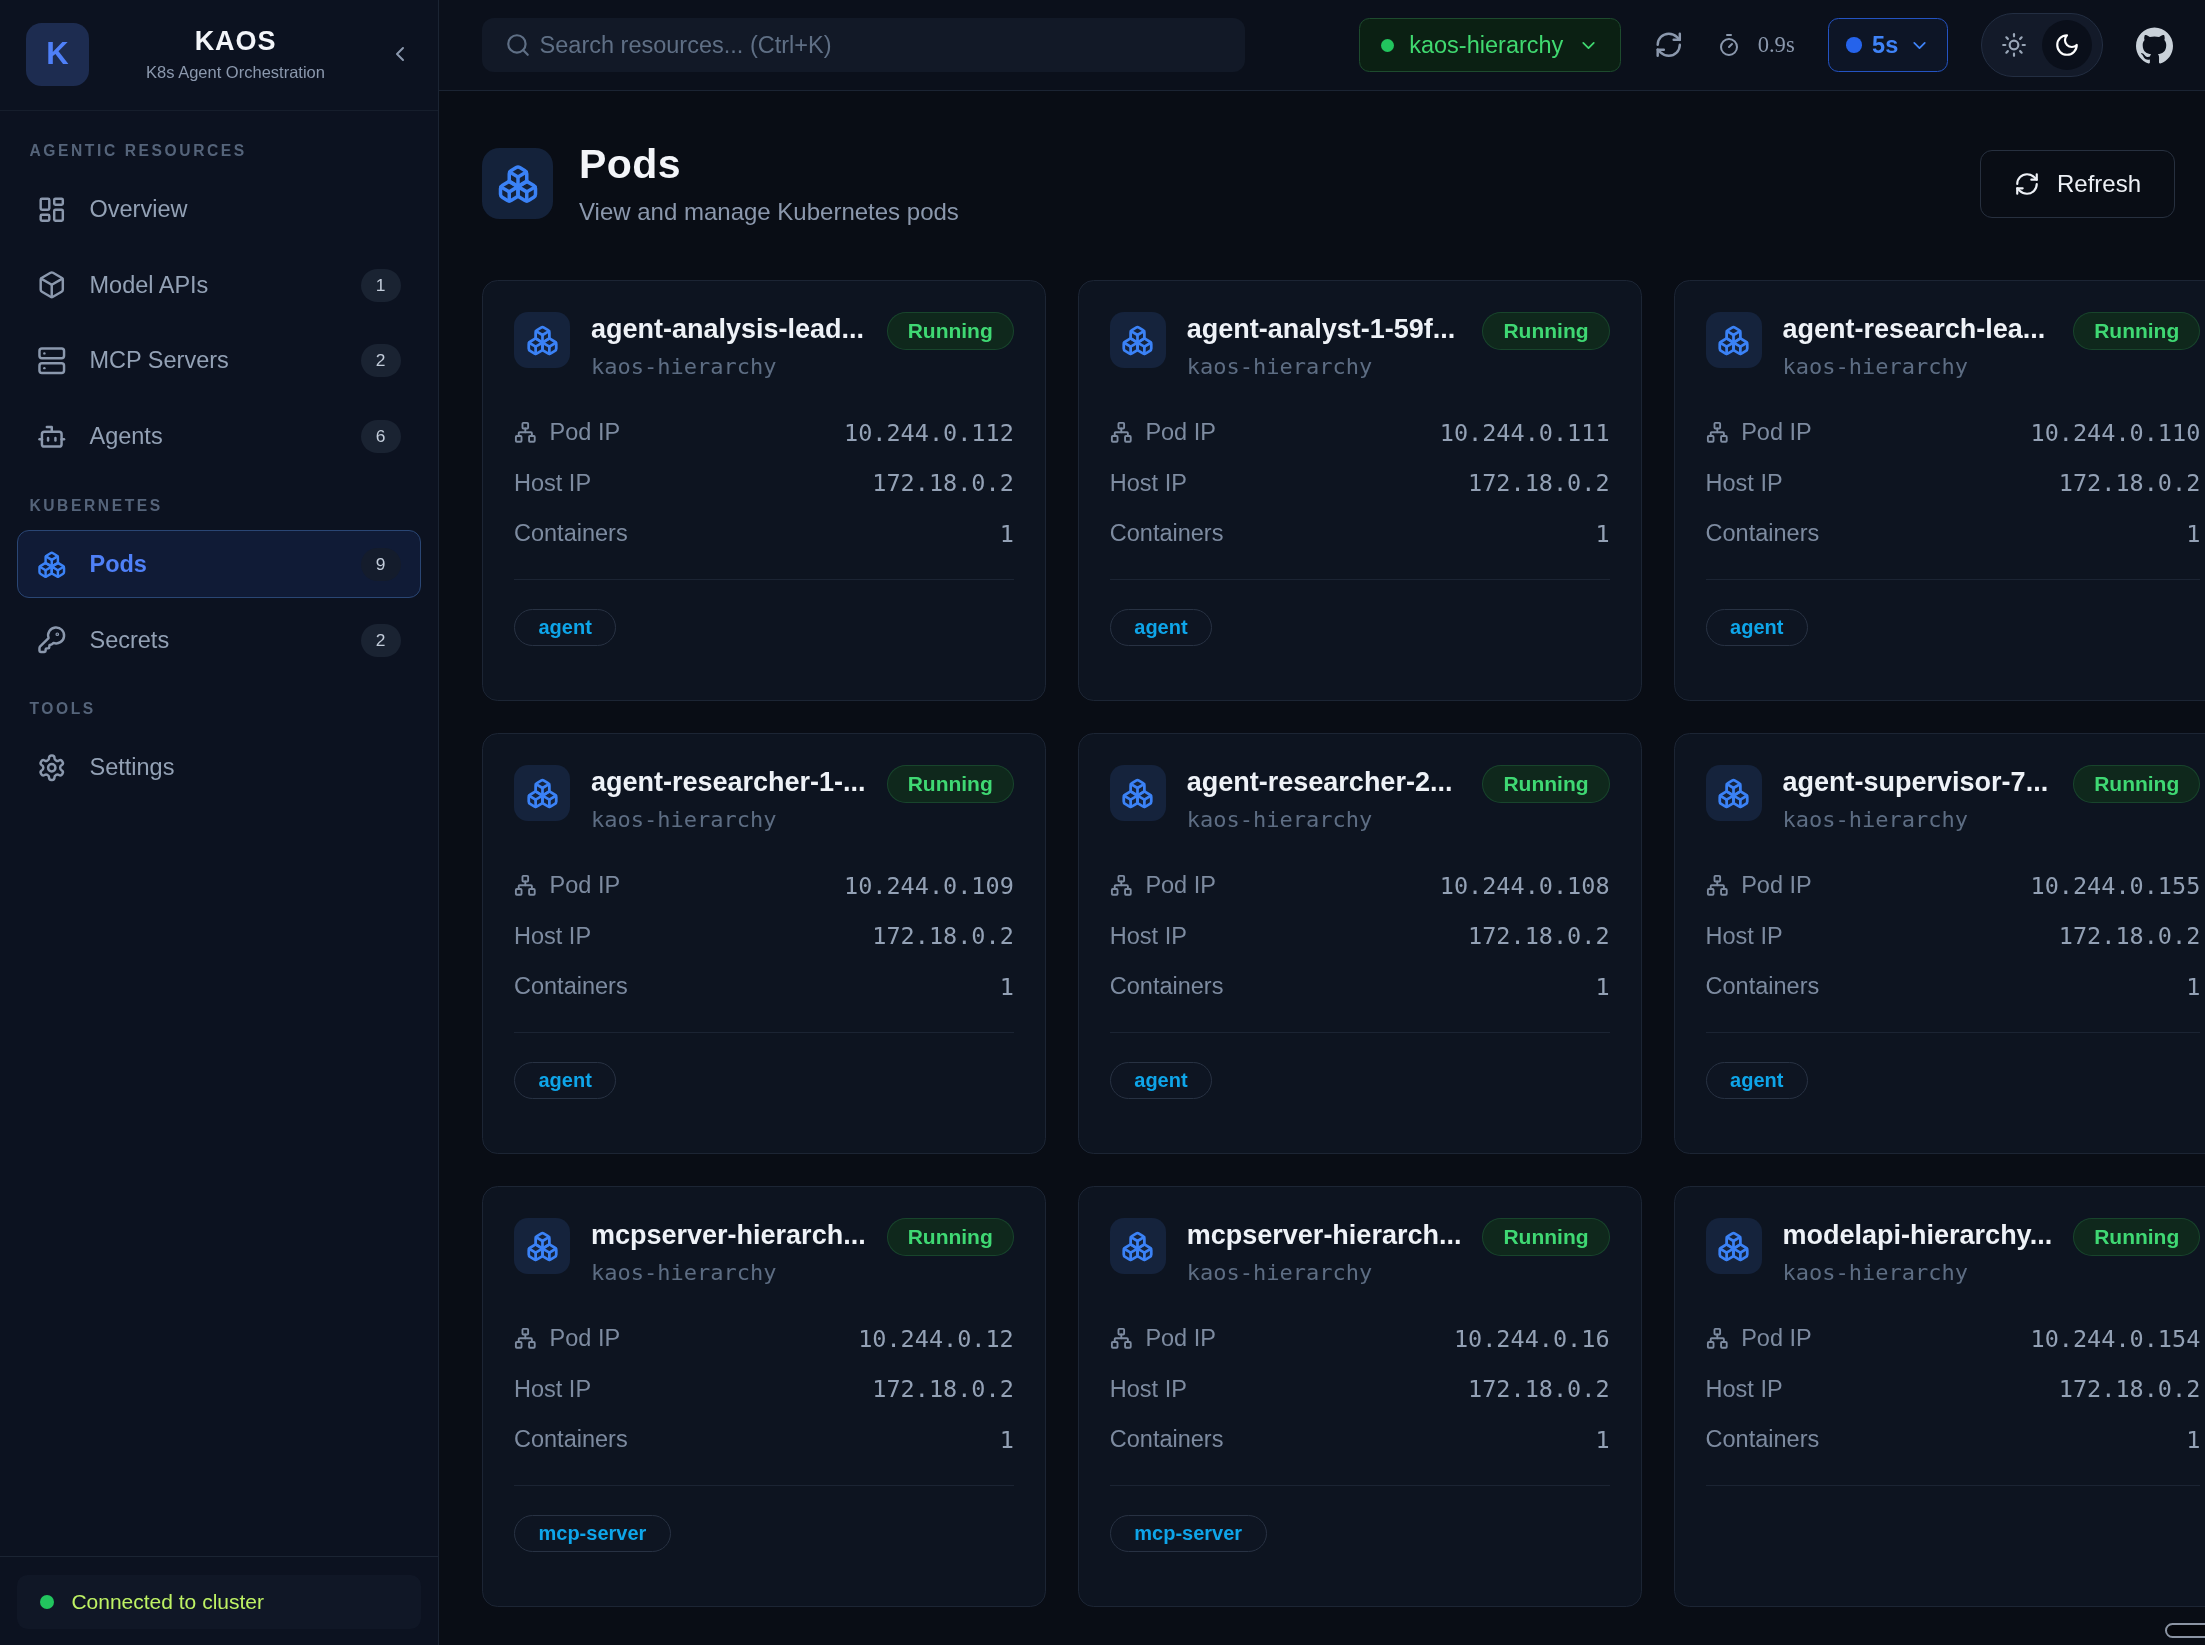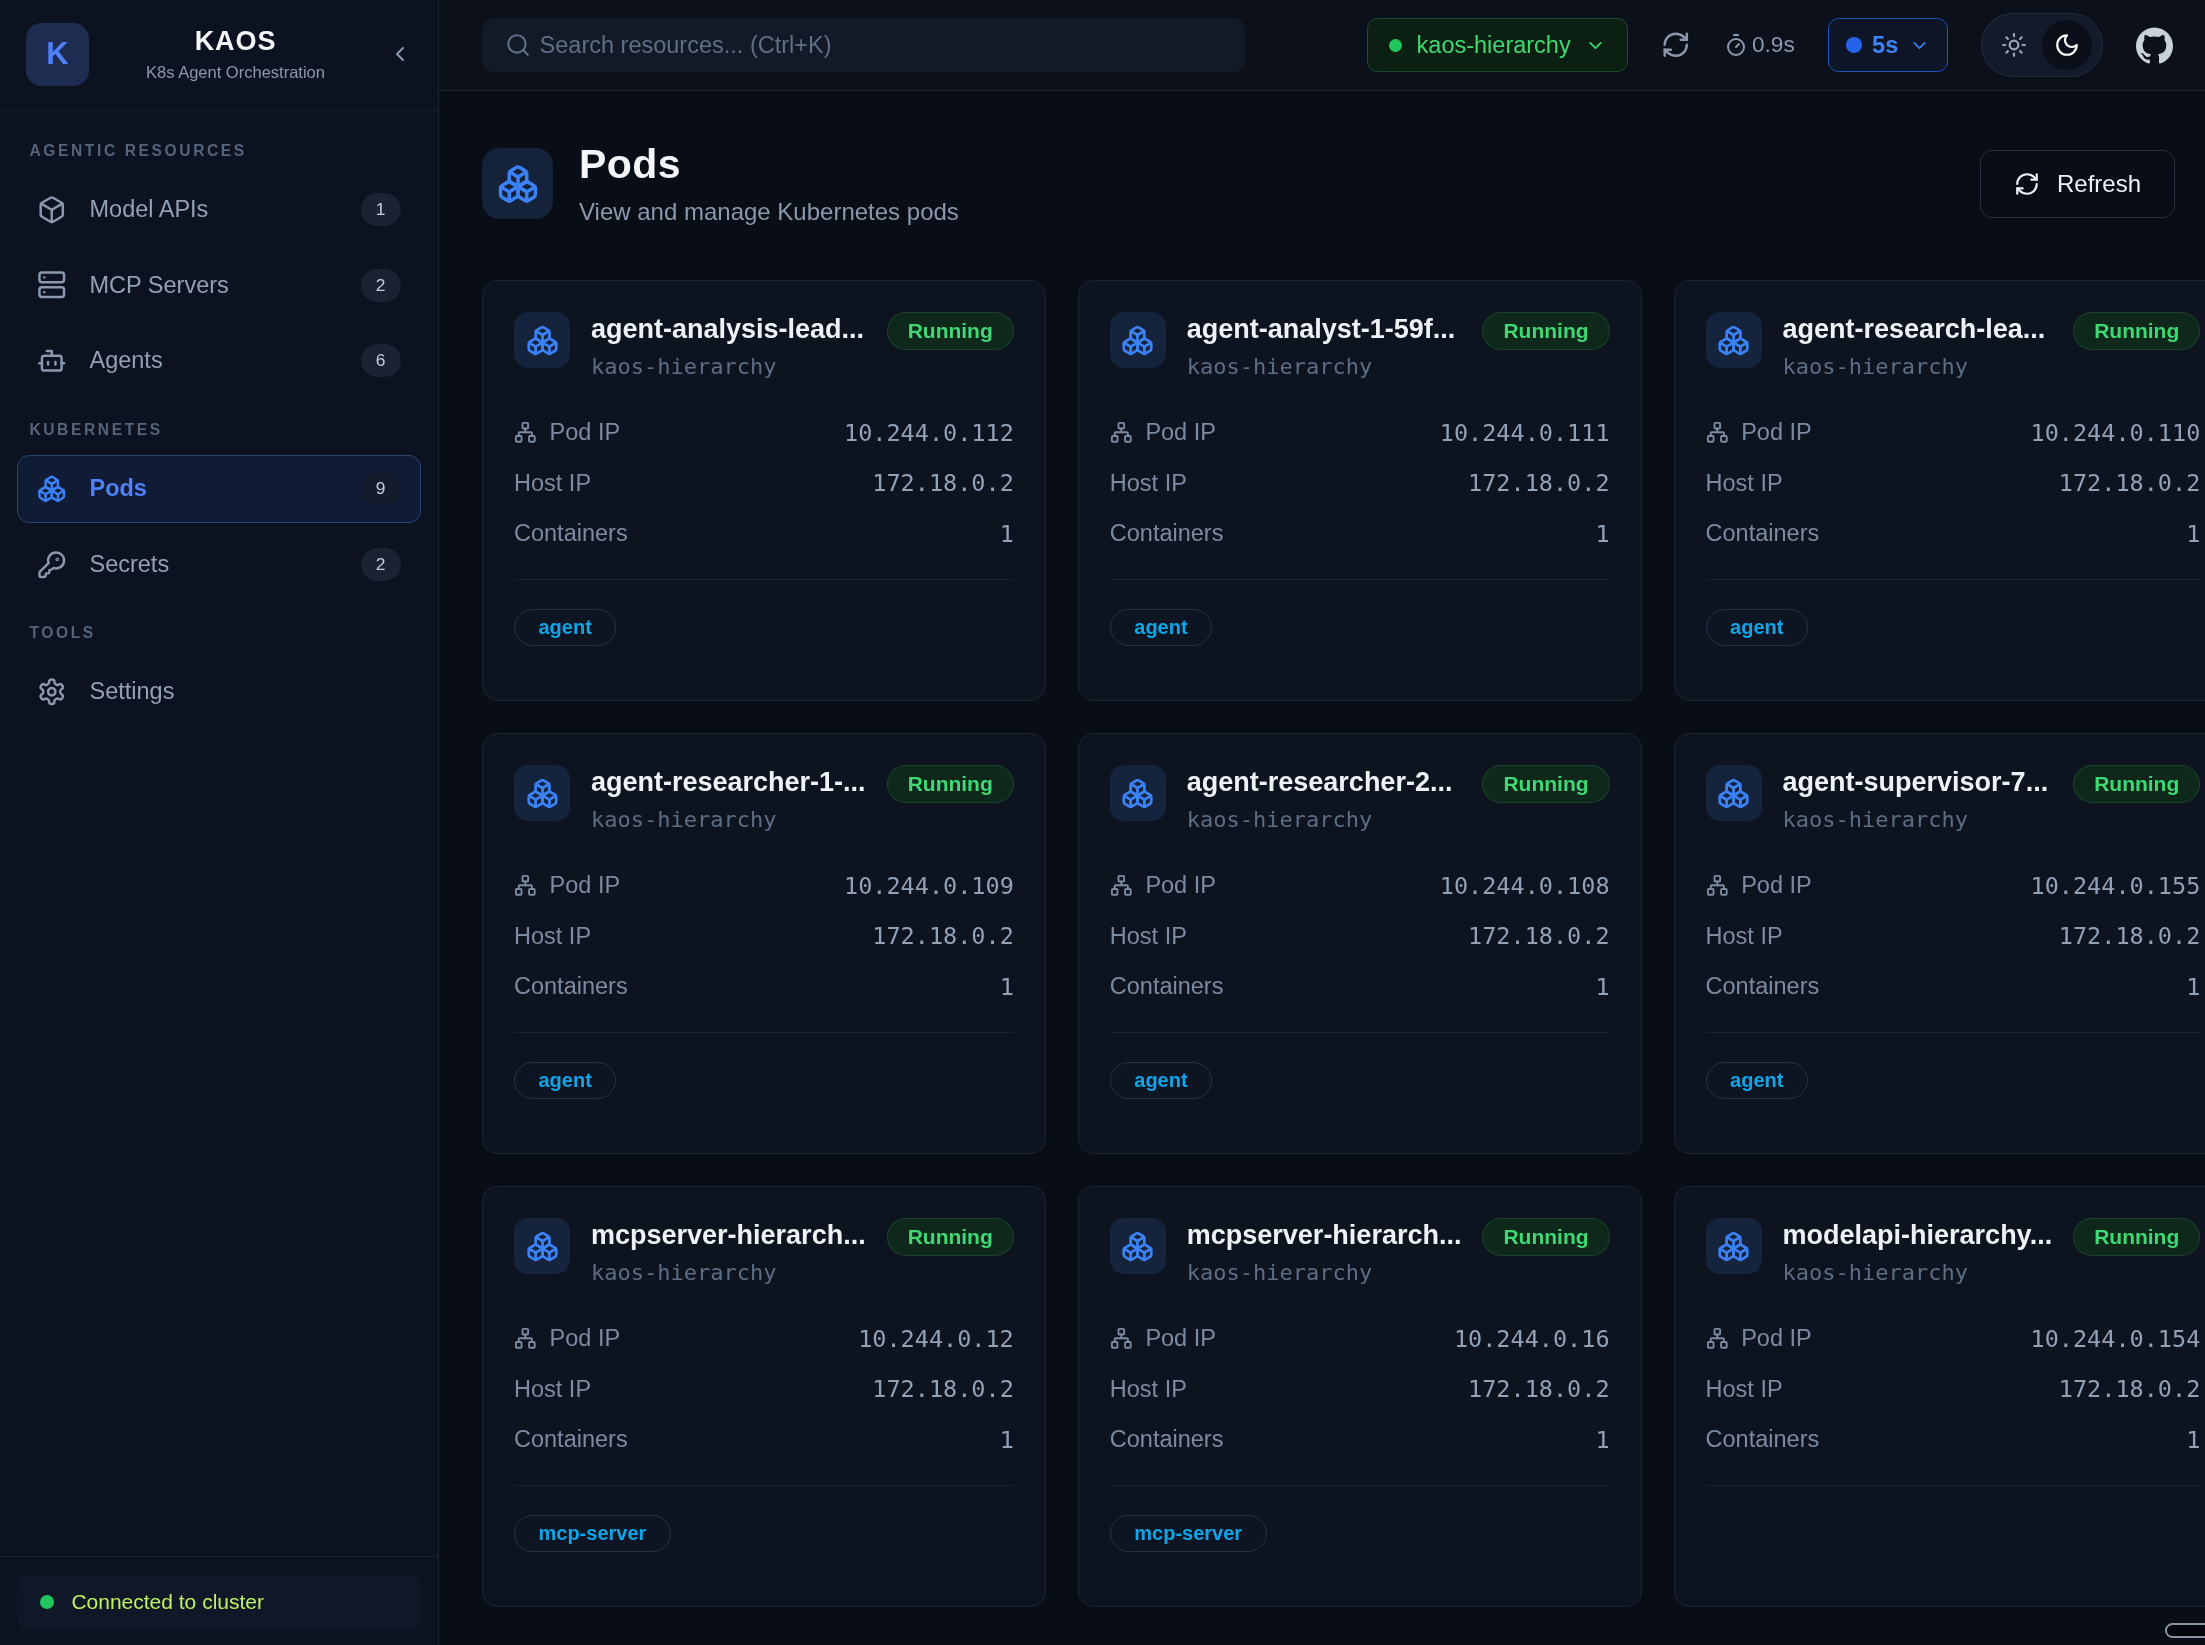--- a/index.html
+++ b/index.html
@@ -87,22 +87,22 @@
   .search-box input::placeholder { color:#5f6f85; }
 
   .topbar-right { margin-left:auto; display:flex; align-items:center; gap:33px; }
   .ns-select {
     height:54px; border-radius:10.4px; background:#0b2013; border:0.9px solid #1e4b2e;
     color:#40d970; font-size:23.5px;
     display:flex; align-items:center; gap:14.8px; padding:0 21px; cursor:pointer;
   }
   .dot-green { width:13px; height:13px; border-radius:50%; background:#22c55e; }
   .icon-btn { background:none; border:none; color:#8b98ad; cursor:pointer; display:flex; align-items:center; }
-  .timer { display:flex; align-items:center; gap:4px; color:#8b98ad;
-    font-family:Liberation Sans, sans-serif; font-size:22.6px; }
+  .timer { display:flex; align-items:center; gap:17px; color:#8b98ad;
+    font-family:Liberation Serif, serif; font-size:22.6px; }
   .interval-select {
     height:54px; border-radius:10.4px; background:#0d1526; border:0.9px solid #2453c2;
     color:#3f83f8; font-size:23.5px; font-weight:bold;
     display:flex; align-items:center; gap:10.4px; padding:0 17.4px; cursor:pointer;
   }
   .dot-blue { width:15.6px; height:15.6px; border-radius:50%; background:#2563eb; }
   .theme-toggle {
     width:122px; height:64px; border-radius:868px; background:#131a29;
     border:0.9px solid #232e42; display:flex; align-items:center;
     justify-content:space-between; padding:0 10.4px; cursor:pointer;
@@ -280,20 +280,27 @@
         <svg width="24" height="24" fill="none" stroke="currentColor" stroke-width="2" stroke-linecap="round" stroke-linejoin="round" viewBox="0 0 28 28">
             <use href="#chevron-left-icon"></use>
           </svg>
       </button>
     </div>
 
     <nav class="nav" id="nav-root">
         <div class="nav-section">
     <div class="section-label">AGENTIC RESOURCES</div>
     <div class="section-items">
+            <div class="nav-item">
+    <svg width="29.5" height="29.5" fill="none" stroke="currentColor" stroke-width="2" stroke-linecap="round" stroke-linejoin="round" viewBox="0 0 34 34">
+                <use href="#layout-dashboard-icon"></use>
+              </svg>
+    <span class="nav-label">Overview</span>
+
+  </div>
             <div class="nav-item">
     <svg width="29.5" height="29.5" fill="none" stroke="currentColor" stroke-width="2" stroke-linecap="round" stroke-linejoin="round" viewBox="0 0 34 34">
                 <use href="#box-icon"></use>
               </svg>
     <span class="nav-label">Model APIs</span>
     <span class="badge">1</span>
   </div>
             <div class="nav-item">
     <svg width="29.5" height="29.5" fill="none" stroke="currentColor" stroke-width="2" stroke-linecap="round" stroke-linejoin="round" viewBox="0 0 34 34">
                 <use href="#server-icon"></use>

